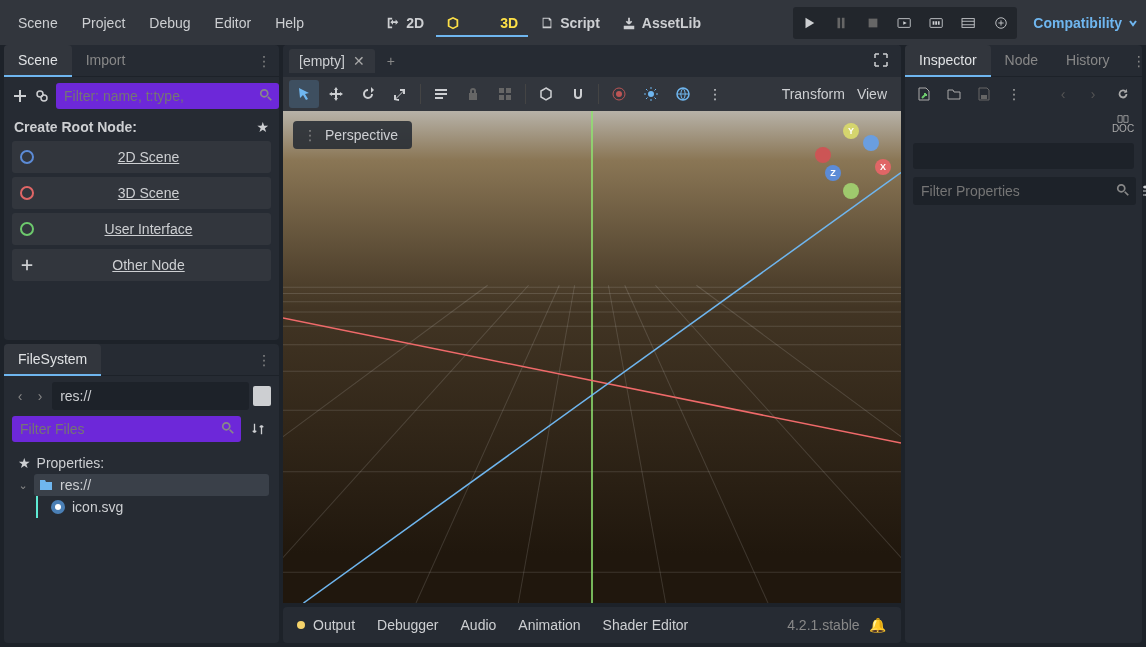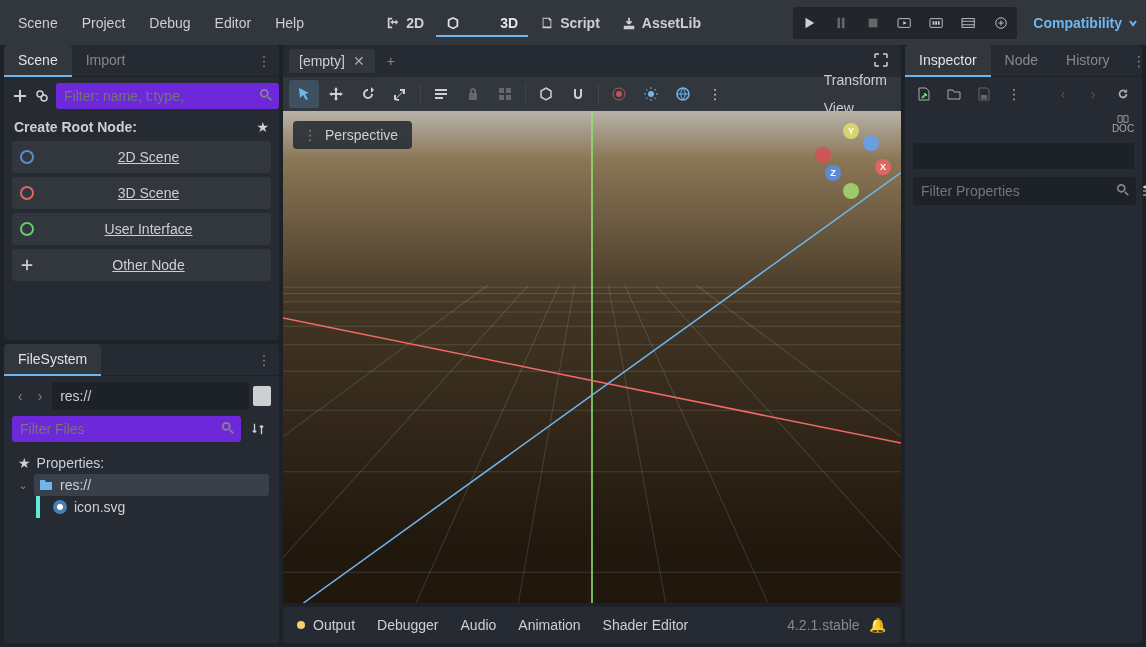--- a/index.html
+++ b/index.html
@@ -2,21 +2,21 @@
 <html><head>
 <meta charset="utf-8">
 <style>
 * { box-sizing: border-box; margin: 0; padding: 0; font-family: -apple-system, "Segoe UI", sans-serif; font-size: 14px; }
 body { width: 1146px; height: 647px; background: #1d2229; color: #cdcfd2; overflow: hidden; display: flex; flex-direction: column; }
 .topbar { height: 45px; background: #32363d; display: flex; align-items: center; padding: 0 8px; gap: 4px; }
 .menu-item { padding: 4px 10px; color: #cdcfd2; cursor: pointer; }
 .spacer { flex: 1; }
 .center-tabs { display: flex; gap: 2px; align-items: flex-start; }
 .center-tab { padding: 6px 10px 4px; display: flex; align-items: center; gap: 6px; border-bottom: 2px solid transparent; color: #cdcfd2; font-weight: 600; cursor: pointer; }
-.center-tab.active { border-bottom-color: #6fb6ef; color: #e5e5e5; gap: 40px; }
+.center-tab.active { border-bottom-color: #6fb6ef; color: #fde047; gap: 40px; }
 .run-group { background: #22262c; border-radius: 3px; display: flex; align-items: center; padding: 4px; gap: 8px; margin-left: 20px; }
 .run-icon { width: 24px; height: 24px; display: flex; align-items: center; justify-content: center; color: #cdcfd2; cursor: pointer; }
 .renderer { display: flex; align-items: center; gap: 6px; color: #6fb6ef; font-weight: 600; margin-left: 12px; }
 
 .main { flex: 1; display: flex; gap: 4px; padding: 0 4px 4px; min-height: 0; }
 
 .panel { background: #262b33; border-radius: 4px; display: flex; flex-direction: column; min-height: 0; }
 .left-col { width: 275px; display: flex; flex-direction: column; gap: 4px; }
 .left-top { height: 295px; }
 .left-bot { flex: 1; }
@@ -43,35 +43,35 @@
 .root-btn span.lbl { flex: 1; text-align: center; }
 
 .fs-row { display: flex; align-items: center; gap: 4px; padding: 6px 8px; }
 .path-input { flex: 1; background: #1d2229; border: none; color: #cdcfd2; padding: 5px 8px; border-radius: 3px; height: 28px; }
 .sq-toggle { width: 20px; height: 20px; background: #cdcfd2; border-radius: 2px; }
 .chev { width: 18px; color: #888; text-align: center; cursor: pointer; }
 
 .tree { padding: 4px 10px; }
 .tree-item { display: flex; align-items: center; gap: 6px; padding: 3px 4px; }
 .tree-item.sel { background: #3a4049; border-radius: 3px; }
-.tree-children { margin-left: 22px; border-left: 4px solid #5eead4; padding-left: 0; }
+.tree-children { margin-left: 22px; border-left: 2px solid #5eead4; padding-left: 0; }
 .tree-icon { width: 16px; height: 16px; }
 
 .vp-tabs { display: flex; align-items: center; height: 32px; gap: 4px; padding: 0 6px; background: #262b33; border-radius: 4px 4px 0 0; }
 .vp-tab { background: #32363d; padding: 4px 10px; border-radius: 3px 3px 0 0; display: flex; align-items: flex-start; gap: 8px; }
 .close-x { color: #aaa; cursor: pointer; }
 .vp-tabs .plus { color: #888; padding: 0 8px; }
 .vp-tabs .expand { margin-left: auto; padding: 0 6px; }
 
 .vp-toolbar { display: flex; align-items: center; height: 34px; padding: 0 6px; gap: 2px; background: #32363d; }
 .vp-tool { width: 30px; height: 28px; display: flex; align-items: center; justify-content: center; cursor: pointer; border-radius: 3px; }
 .vp-tool.active { background: #6fb6ef33; }
 .vp-tool svg { color: #cdcfd2; }
 .vp-sep { width: 1px; height: 20px; background: #444; margin: 0 3px; }
-.vp-toolbar .right-text { margin-left: auto; display: flex; gap: 12px; padding-right: 8px; flex-direction: column; }
+.vp-toolbar .right-text { margin-left: auto; display: flex; gap: 12px; padding-right: 8px; }
 .right-text span { cursor: pointer; }
 
 .viewport { flex: 1; position: relative; background: linear-gradient(#b7b2a8 0%, #8a7655 10%, #423524 40%, #20170d 90%); overflow: hidden; }
 .persp-badge { position: absolute; top: 10px; left: 10px; background: #262b33e0; padding: 6px 14px 6px 10px; border-radius: 4px; display: flex; gap: 8px; align-items: center; }
 .gizmo { position: absolute; top: 10px; right: 10px; width: 80px; height: 80px; }
 .gizmo .ball { position: absolute; width: 16px; height: 16px; border-radius: 50%; font-size: 9px; display: flex; align-items: center; justify-content: center; color: #fff; font-weight: bold; }
 .grid-svg { position: absolute; inset: 0; width: 100%; height: 100%; }
 
 .bottom-bar { background: #262b33; border-radius: 4px; height: 36px; display: flex; align-items: center; padding: 0 14px; gap: 22px; }
 .bottom-bar .out-dot { width: 8px; height: 8px; background: #f5d36a; border-radius: 50%; }

